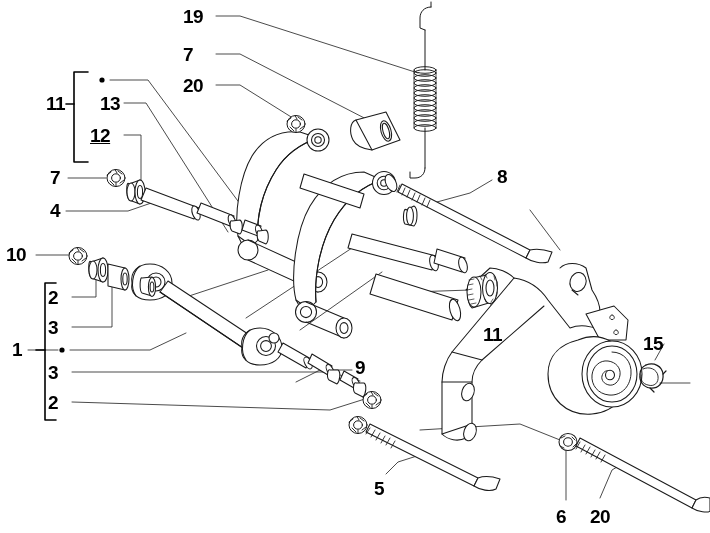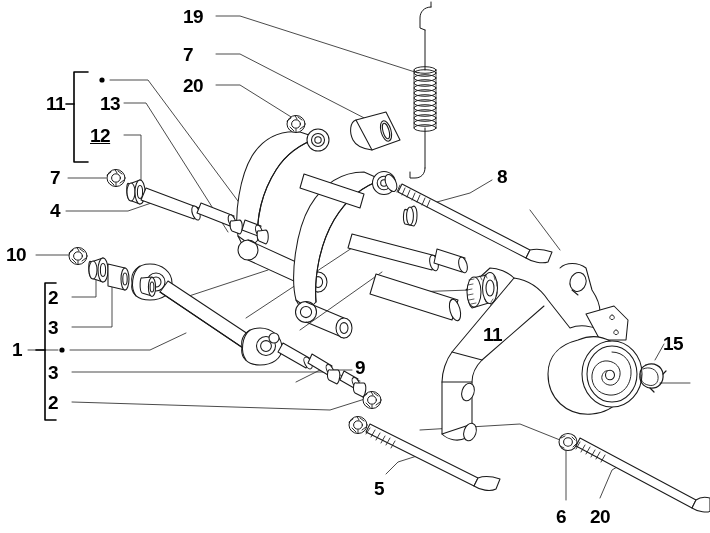--- a/index.html
+++ b/index.html
@@ -352,18 +352,18 @@
   <div class="callout-num" style="left:50px;top:201px;">4</div>
   <div class="callout-num" style="left:497px;top:167px;">8</div>
   <div class="callout-num" style="left:6px;top:245px;">10</div>
   <div class="callout-num" style="left:48px;top:288px;">2</div>
   <div class="callout-num" style="left:48px;top:318px;">3</div>
   <div class="callout-num" style="left:12px;top:340px;">1</div>
   <div class="callout-num" style="left:48px;top:363px;">3</div>
   <div class="callout-num" style="left:48px;top:393px;">2</div>
   <div class="callout-num" style="left:483px;top:325px;">11</div>
   <div class="callout-num" style="left:355px;top:358px;">9</div>
-  <div class="callout-num" style="left:643px;top:334px;margin-left:20px;">15</div>
+  <div class="callout-num" style="left:643px;top:334px;">15</div>
   <div class="callout-num" style="left:374px;top:479px;">5</div>
   <div class="callout-num" style="left:556px;top:507px;">6</div>
   <div class="callout-num" style="left:590px;top:507px;">20</div>
 
 </div>
 
 </body></html>

